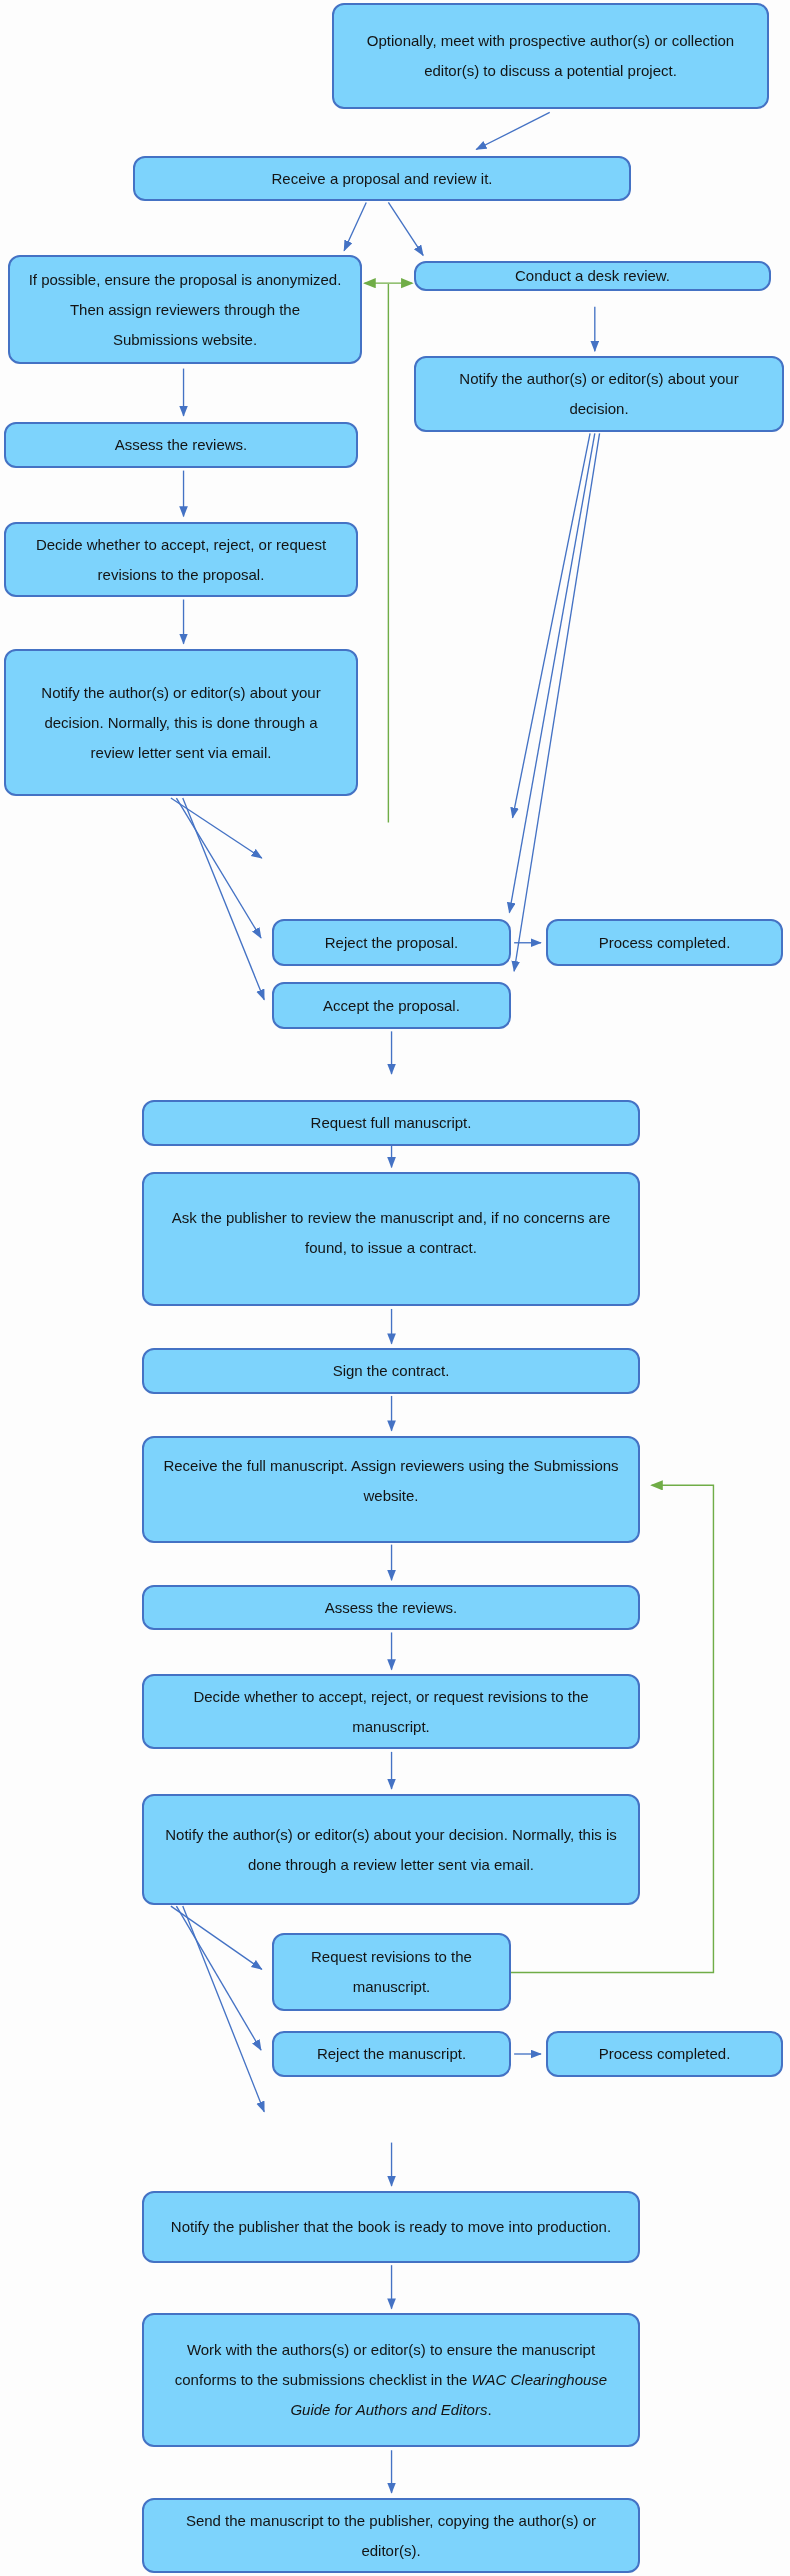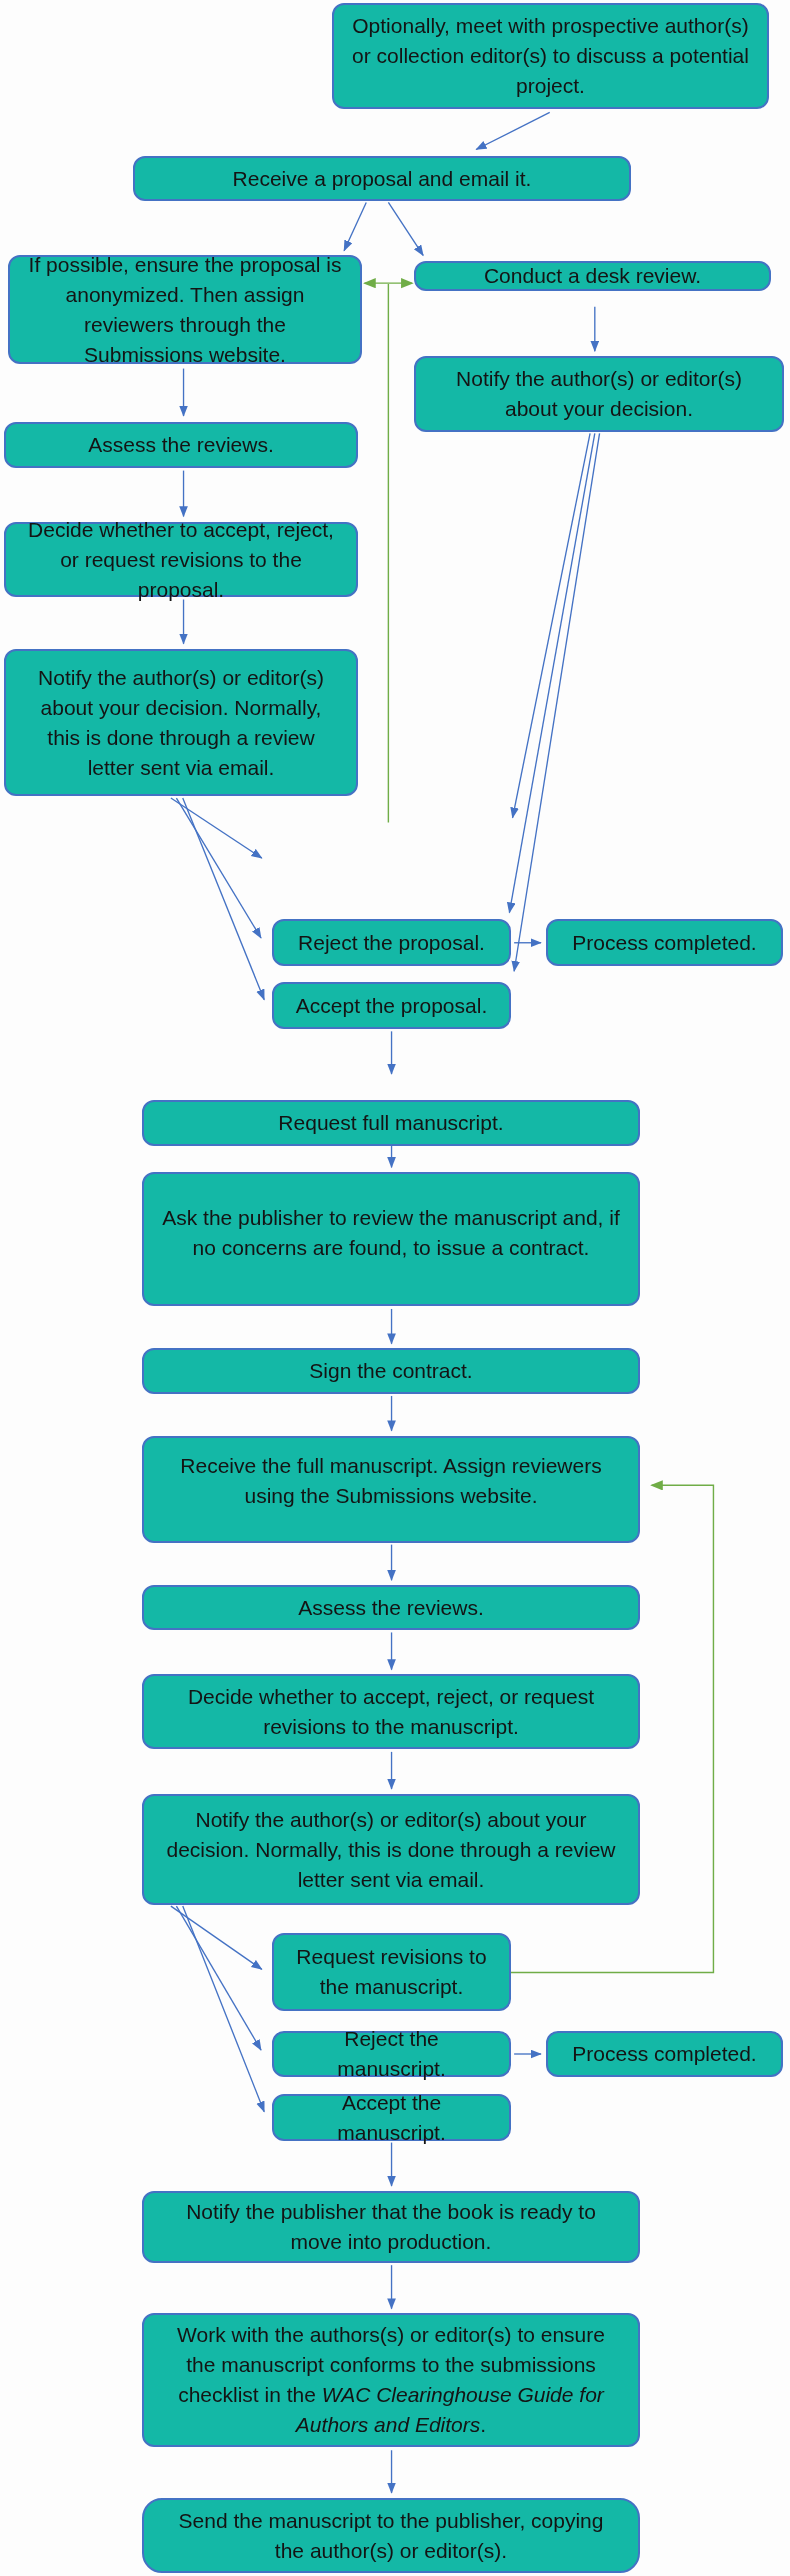--- a/index.html
+++ b/index.html
@@ -4,24 +4,24 @@
 <style>
   html,body{margin:0;padding:0;background:#ffffff;}
   .canvas{
     position:relative;width:791px;height:2576px;background:#fdfdfd;
     font-family:"Liberation Sans",sans-serif;color:#141414;overflow:hidden;
   }
   .wires{position:absolute;left:0;top:0;width:791px;height:2576px;}
   .edge-b{stroke:#4472C4;stroke-width:1.7;fill:none;}
   .edge-g{stroke:#70AD47;stroke-width:1.8;fill:none;}
   .node{
-    position:absolute;box-sizing:border-box;background:#14b8a6;
+    position:absolute;box-sizing:border-box;background:#7dd3fc;
     border:2.8px solid #4472C4;border-radius:12px;
     display:flex;align-items:center;justify-content:center;
-    text-align:center;font-size:21px;line-height:30px;
+    text-align:center;font-size:15px;line-height:30px;
     padding:0 17.4px;
   }
   .node .txt{width:100%;}
   .node .txt i{font-style:italic;}
 </style>
 </head>
 <body>
 
 <div class="canvas">
 
@@ -67,21 +67,21 @@
     <path class="edge-g" d="M491,1040 L491,359"></path>
     <path class="edge-g" marker-start="url(#ag)" marker-end="url(#ag)" d="M461,358 L521,358"></path>
     <path class="edge-g" marker-end="url(#ag)" d="M646,2494 L902,2494 L902,1878 L824,1878"></path>
   </svg>
 
   <div class="node" style="left:332px;top:3.2px;width:437px;height:106px;">
     <div class="txt">Optionally, meet with prospective author(s) or collection editor(s) to discuss a potential project.</div>
   </div>
 
   <div class="node" style="left:133px;top:156px;width:498px;height:45px;">
-    <div class="txt">Receive a proposal and email it.</div>
+    <div class="txt">Receive a proposal and review it.</div>
   </div>
 
   <div class="node" style="left:8px;top:255px;width:354px;height:109px;">
     <div class="txt">If possible, ensure the proposal is anonymized. Then assign reviewers through the Submissions website.</div>
   </div>
 
   <div class="node" style="left:414px;top:261px;width:357px;height:30px;">
     <div class="txt">Conduct a desk review.</div>
   </div>
 
@@ -147,30 +147,27 @@
   </div>
 
   <div class="node" style="left:272px;top:2031px;width:239px;height:46px;">
     <div class="txt">Reject the manuscript.</div>
   </div>
 
   <div class="node" style="left:546px;top:2031px;width:237px;height:46px;">
     <div class="txt">Process completed.</div>
   </div>
 
-  <div class="node" style="left:272px;top:2094px;width:239px;height:47px;">
-    <div class="txt">Accept the manuscript.</div>
-  </div>
 
   <div class="node" style="left:142px;top:2191px;width:498px;height:72px;">
     <div class="txt">Notify the publisher that the book is ready to move into production.</div>
   </div>
 
   <div class="node" style="left:142px;top:2313px;width:498px;height:134px;border-radius:12px;">
     <div class="txt"><span>Work with the authors(s) or editor(s) to ensure the manuscript conforms to the submissions checklist in the </span><i>WAC Clearinghouse Guide for Authors and Editors</i><span>.</span></div>
   </div>
 
-  <div class="node" style="left:142px;top:2498px;width:498px;height:75px;border-radius:20px;">
+  <div class="node" style="left:142px;top:2498px;width:498px;height:75px;">
     <div class="txt">Send the manuscript to the publisher, copying the author(s) or editor(s).</div>
   </div>
 
 </div>
 
 
 </body></html>

